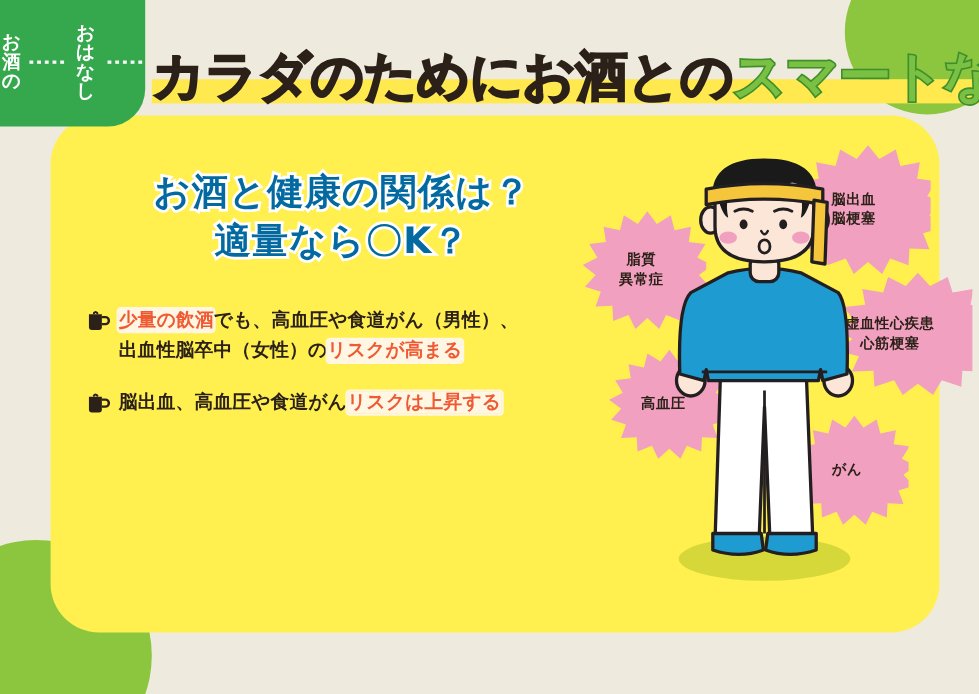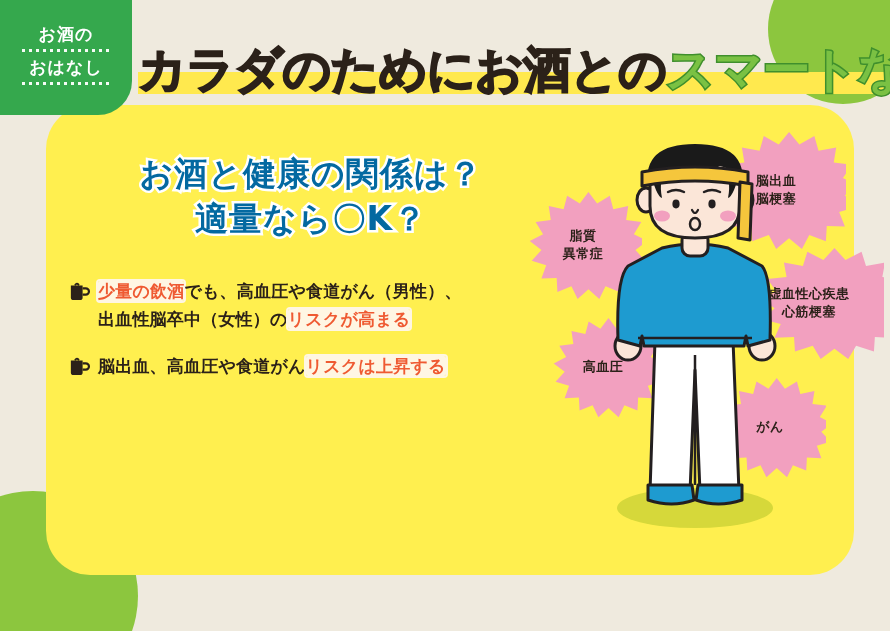--- a/index.html
+++ b/index.html
@@ -49,21 +49,21 @@
     border-radius: 0 0 34px 34px;
     z-index: 6;
   }
   .badge-inner {
     position: absolute;
     left: 54px;
     top: 40px;
     width: 132px;
     height: 115px;
     display: flex;
-    flex-direction: column;
+    flex-direction: row;
     align-items: center;
     justify-content: center;
     gap: 3px;
   }
   .badge-line {
     color: #ffffff;
     font-weight: bold;
     letter-spacing: 1px;
     text-align: center;
     line-height: 1.05;
@@ -144,21 +144,21 @@
     color: #0369a1;
     line-height: 1.35;
     letter-spacing: 1px;
     -webkit-text-stroke: 5px #ffffff;
     paint-order: stroke fill;
   }
 
   
   .bullets {
     position: absolute;
-    left: 68px;
+    left: 78px;
     top: 278px;
     width: 470px;
     z-index: 4;
   }
   .bullet {
     position: relative;
     padding-left: 30px;
     margin-bottom: 20px;
   }
   .mug-icon {

